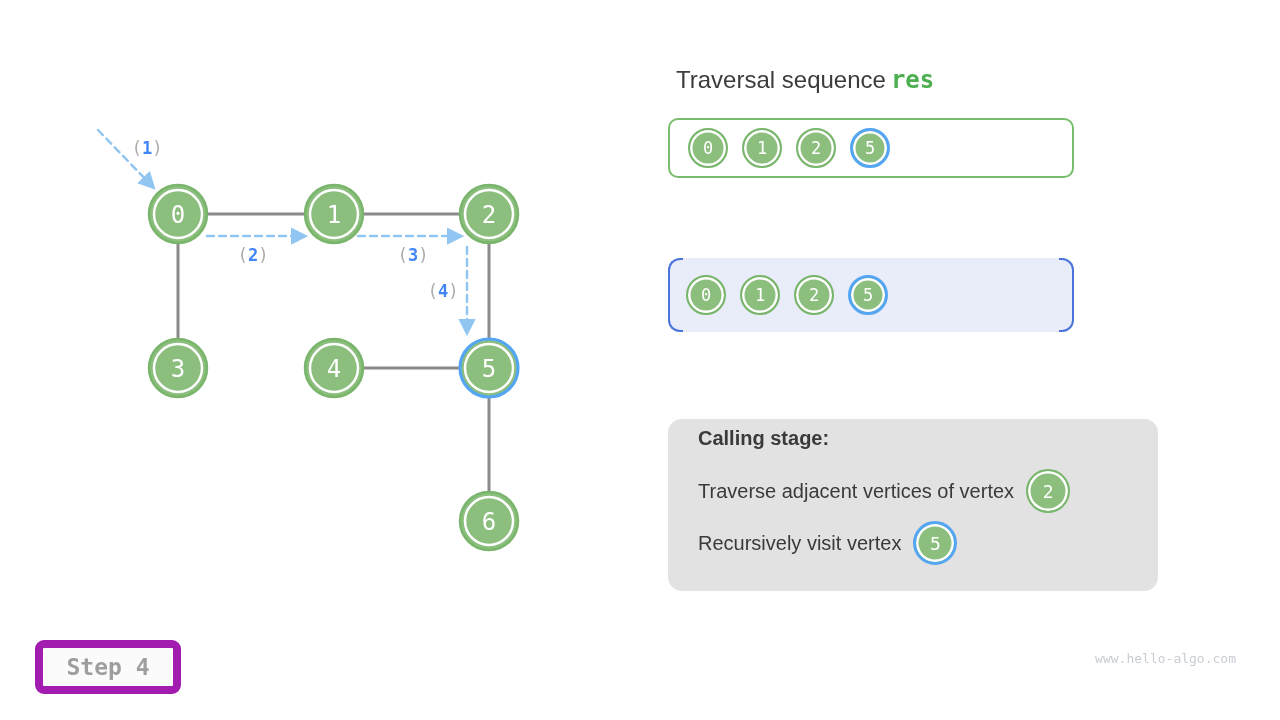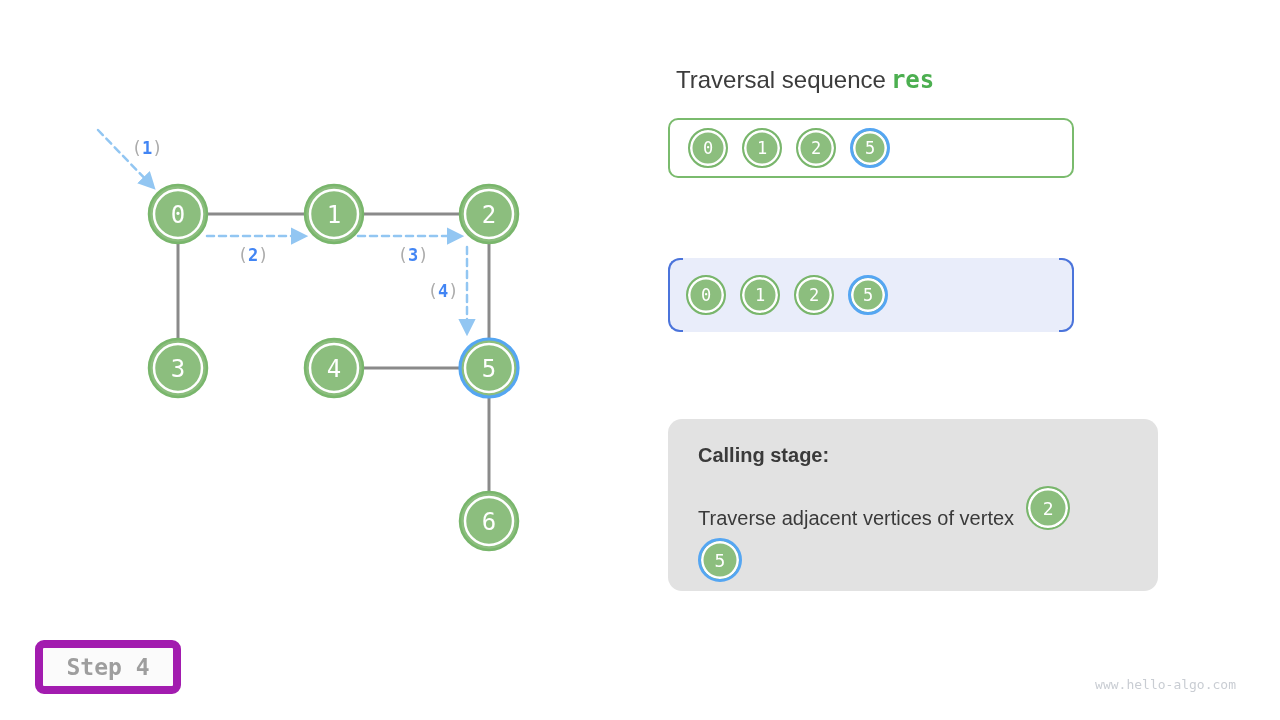--- a/index.html
+++ b/index.html
@@ -51,36 +51,36 @@
     box-shadow: inset 0 0 0 2.5px #ffffff;
     color:#fff; font-family:"DejaVu Sans Mono", monospace; font-size:17px;
     display:flex; align-items:center; justify-content:center; box-sizing:border-box;
   }
   .chip.hl { border:3px solid #55a6f2; }
   .chip.lg { width:44px; height:44px; font-size:18px; }
 
   .call-box {
     position:absolute; left:668px; top:419px; width:490px; height:172px;
     background:#e2e2e2; border-radius:14px; box-sizing:border-box;
-    padding:25px 30px; color:#3a3a3a;
+    padding:8px 30px; color:#3a3a3a;
   }
   .call-title { font-size:20px; font-weight:bold; }
   .call-line { display:flex; align-items:center; gap:12px; font-size:20px; }
-  .call-line.first { margin-top:19px;align-items:flex-end; }
+  .call-line.first { margin-top:19px; }
   .call-line.second { margin-top:8px; }
 
   .step-badge {
     position:absolute; left:35px; top:640px; width:146px; height:54px;
     border:8px solid #a21caf; border-radius:9px; background:#fbfbfb; box-sizing:border-box;
     display:flex; align-items:center; justify-content:center;
     font-family:"DejaVu Sans Mono", monospace; font-weight:bold; font-size:23px; color:#9e9e9e;
   }
 
   .watermark {
-    position:absolute; right:44px; top:677px;
+    position:absolute; right:44px; top:651px;
     font-family:"DejaVu Sans Mono", monospace; font-size:13px; color:#c9cdd3;
   }
 </style>
 </head>
 <body>
 
 <div id="stage">
 
   <svg id="graph-svg" width="620" height="620" viewBox="0 0 620 620">
     <defs>
@@ -170,20 +170,21 @@
     <div class="chip hl">5</div>
   </div>
 
   <div class="call-box">
     <div class="call-title">Calling stage:</div>
     <div class="call-line first">
       <span>Traverse adjacent vertices of vertex</span>
       <span class="chip lg">2</span>
     </div>
     <div class="call-line second">
+      <span>Recursively visit vertex</span>
       <span class="chip lg hl">5</span>
     </div>
   </div>
 
   <div class="step-badge">Step 4</div>
   <div class="watermark">www.hello-algo.com</div>
 
 </div>
 
 </body></html>

